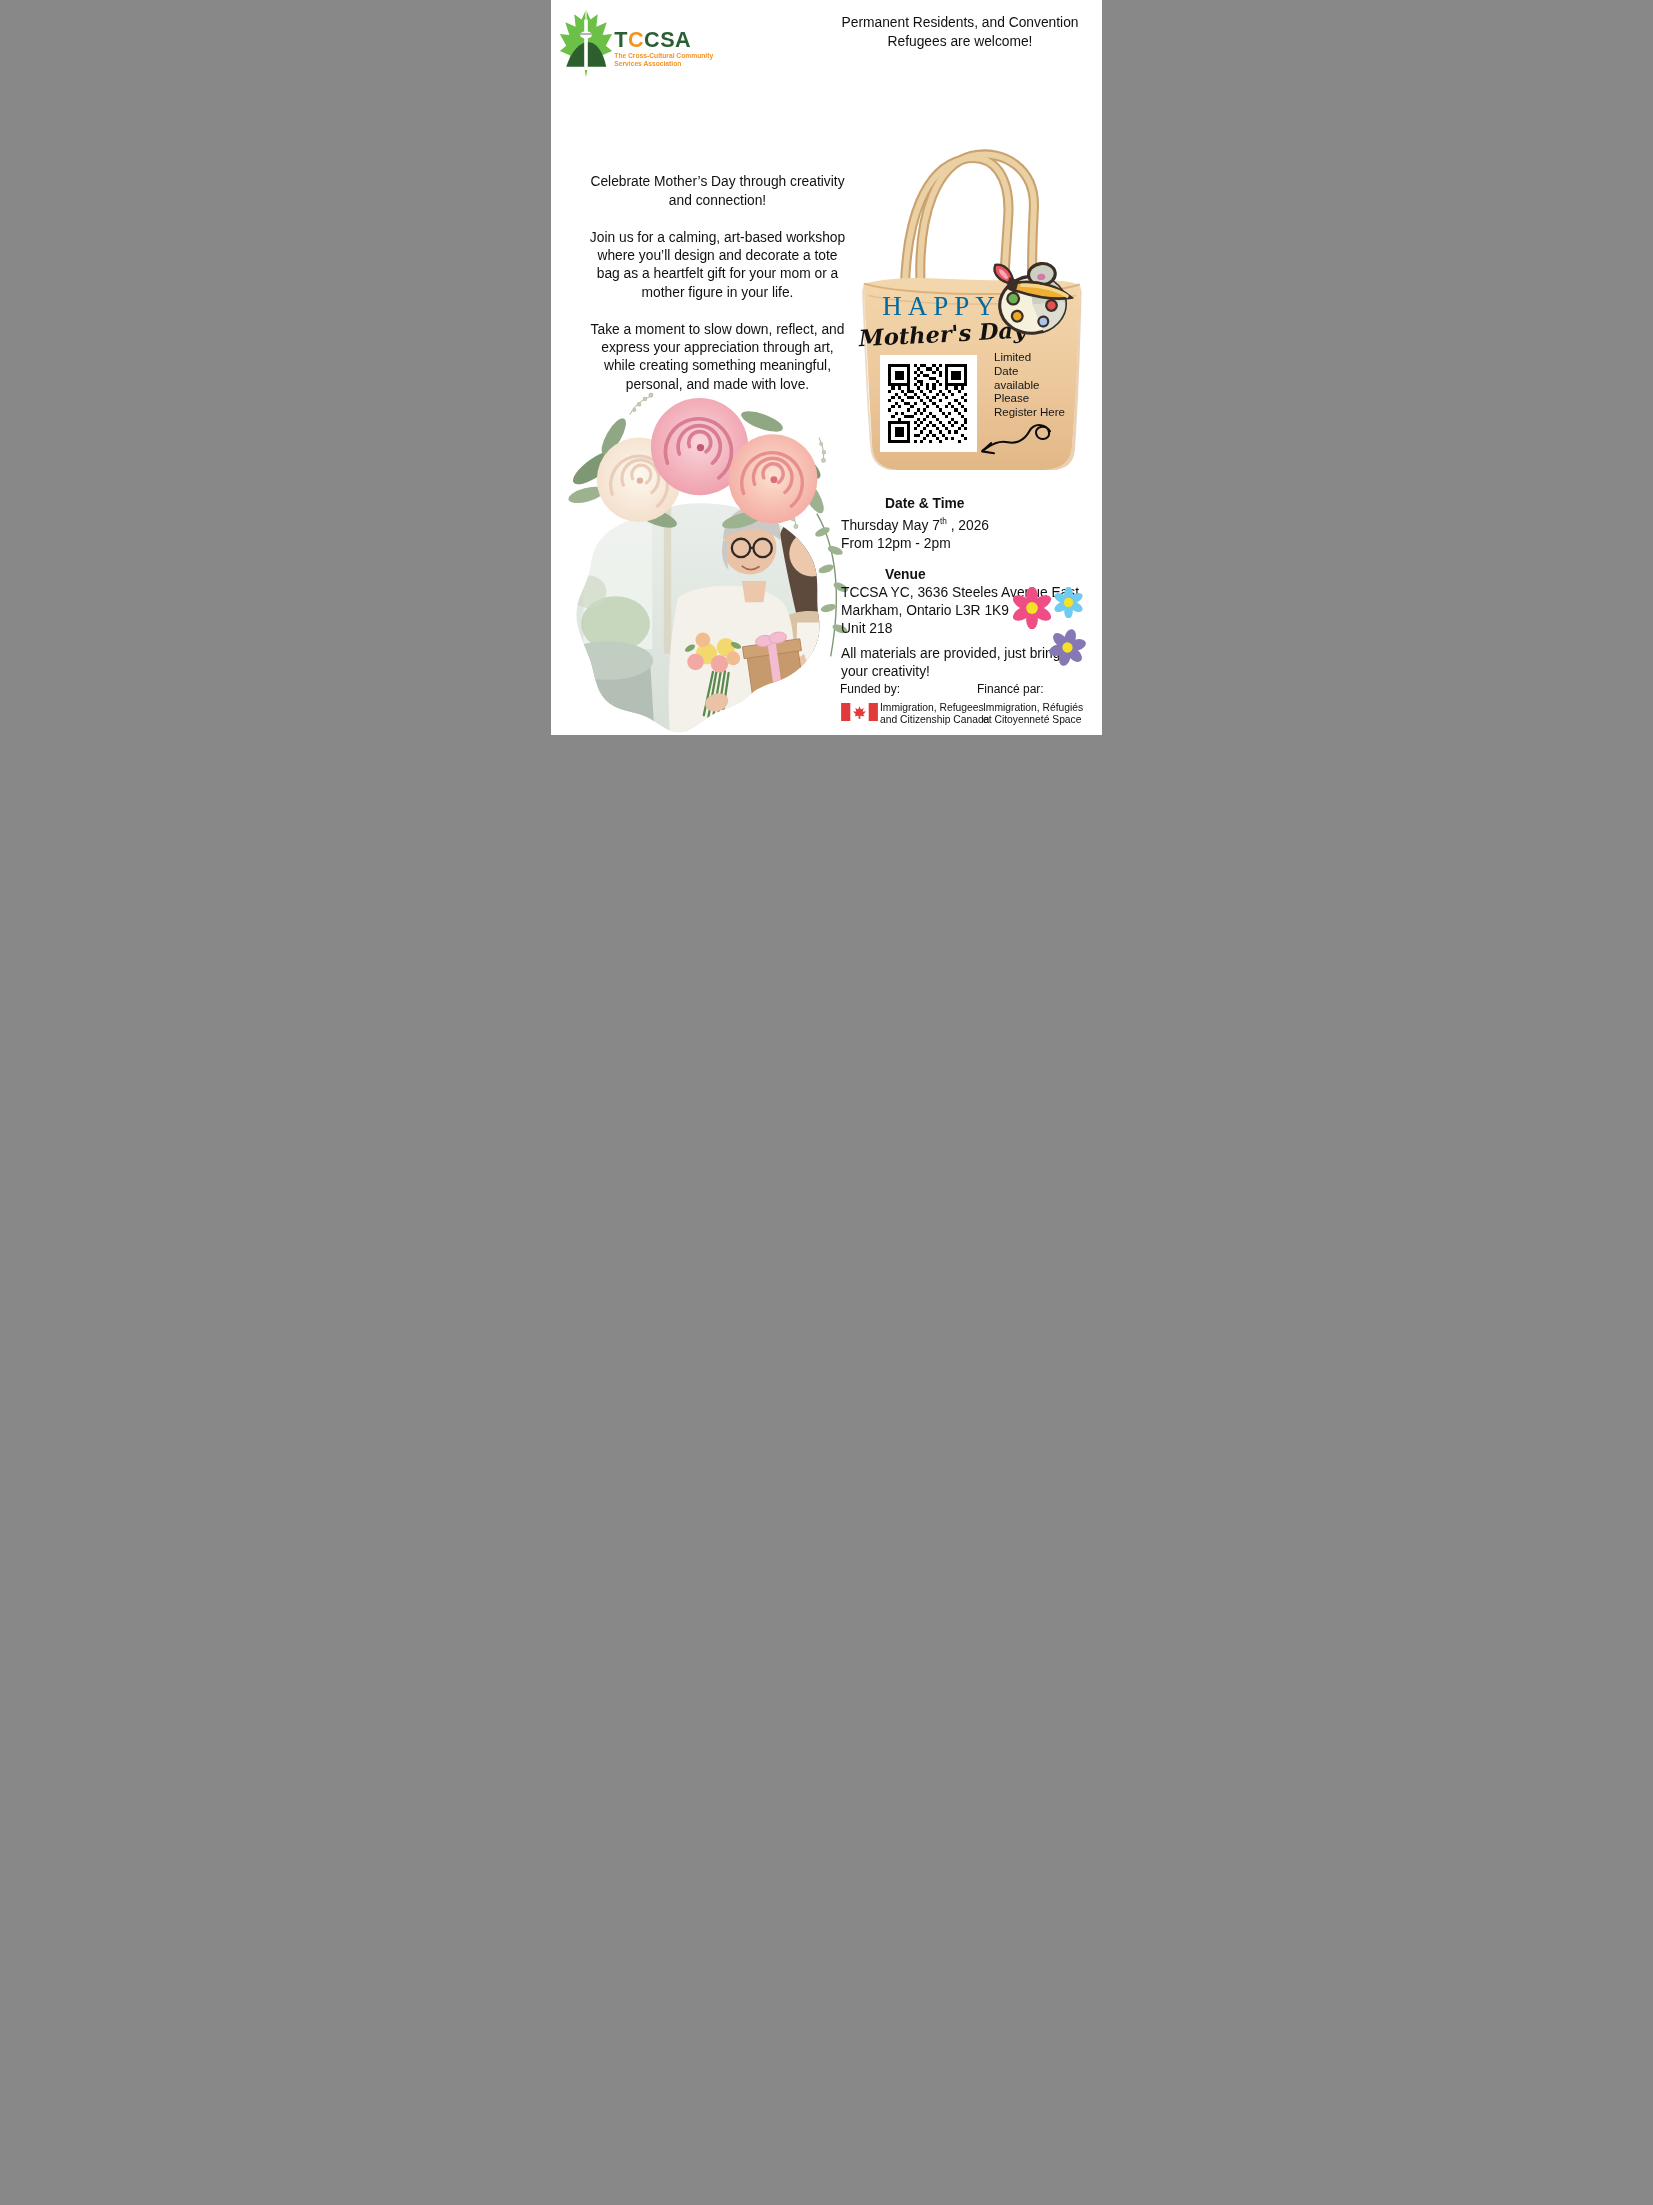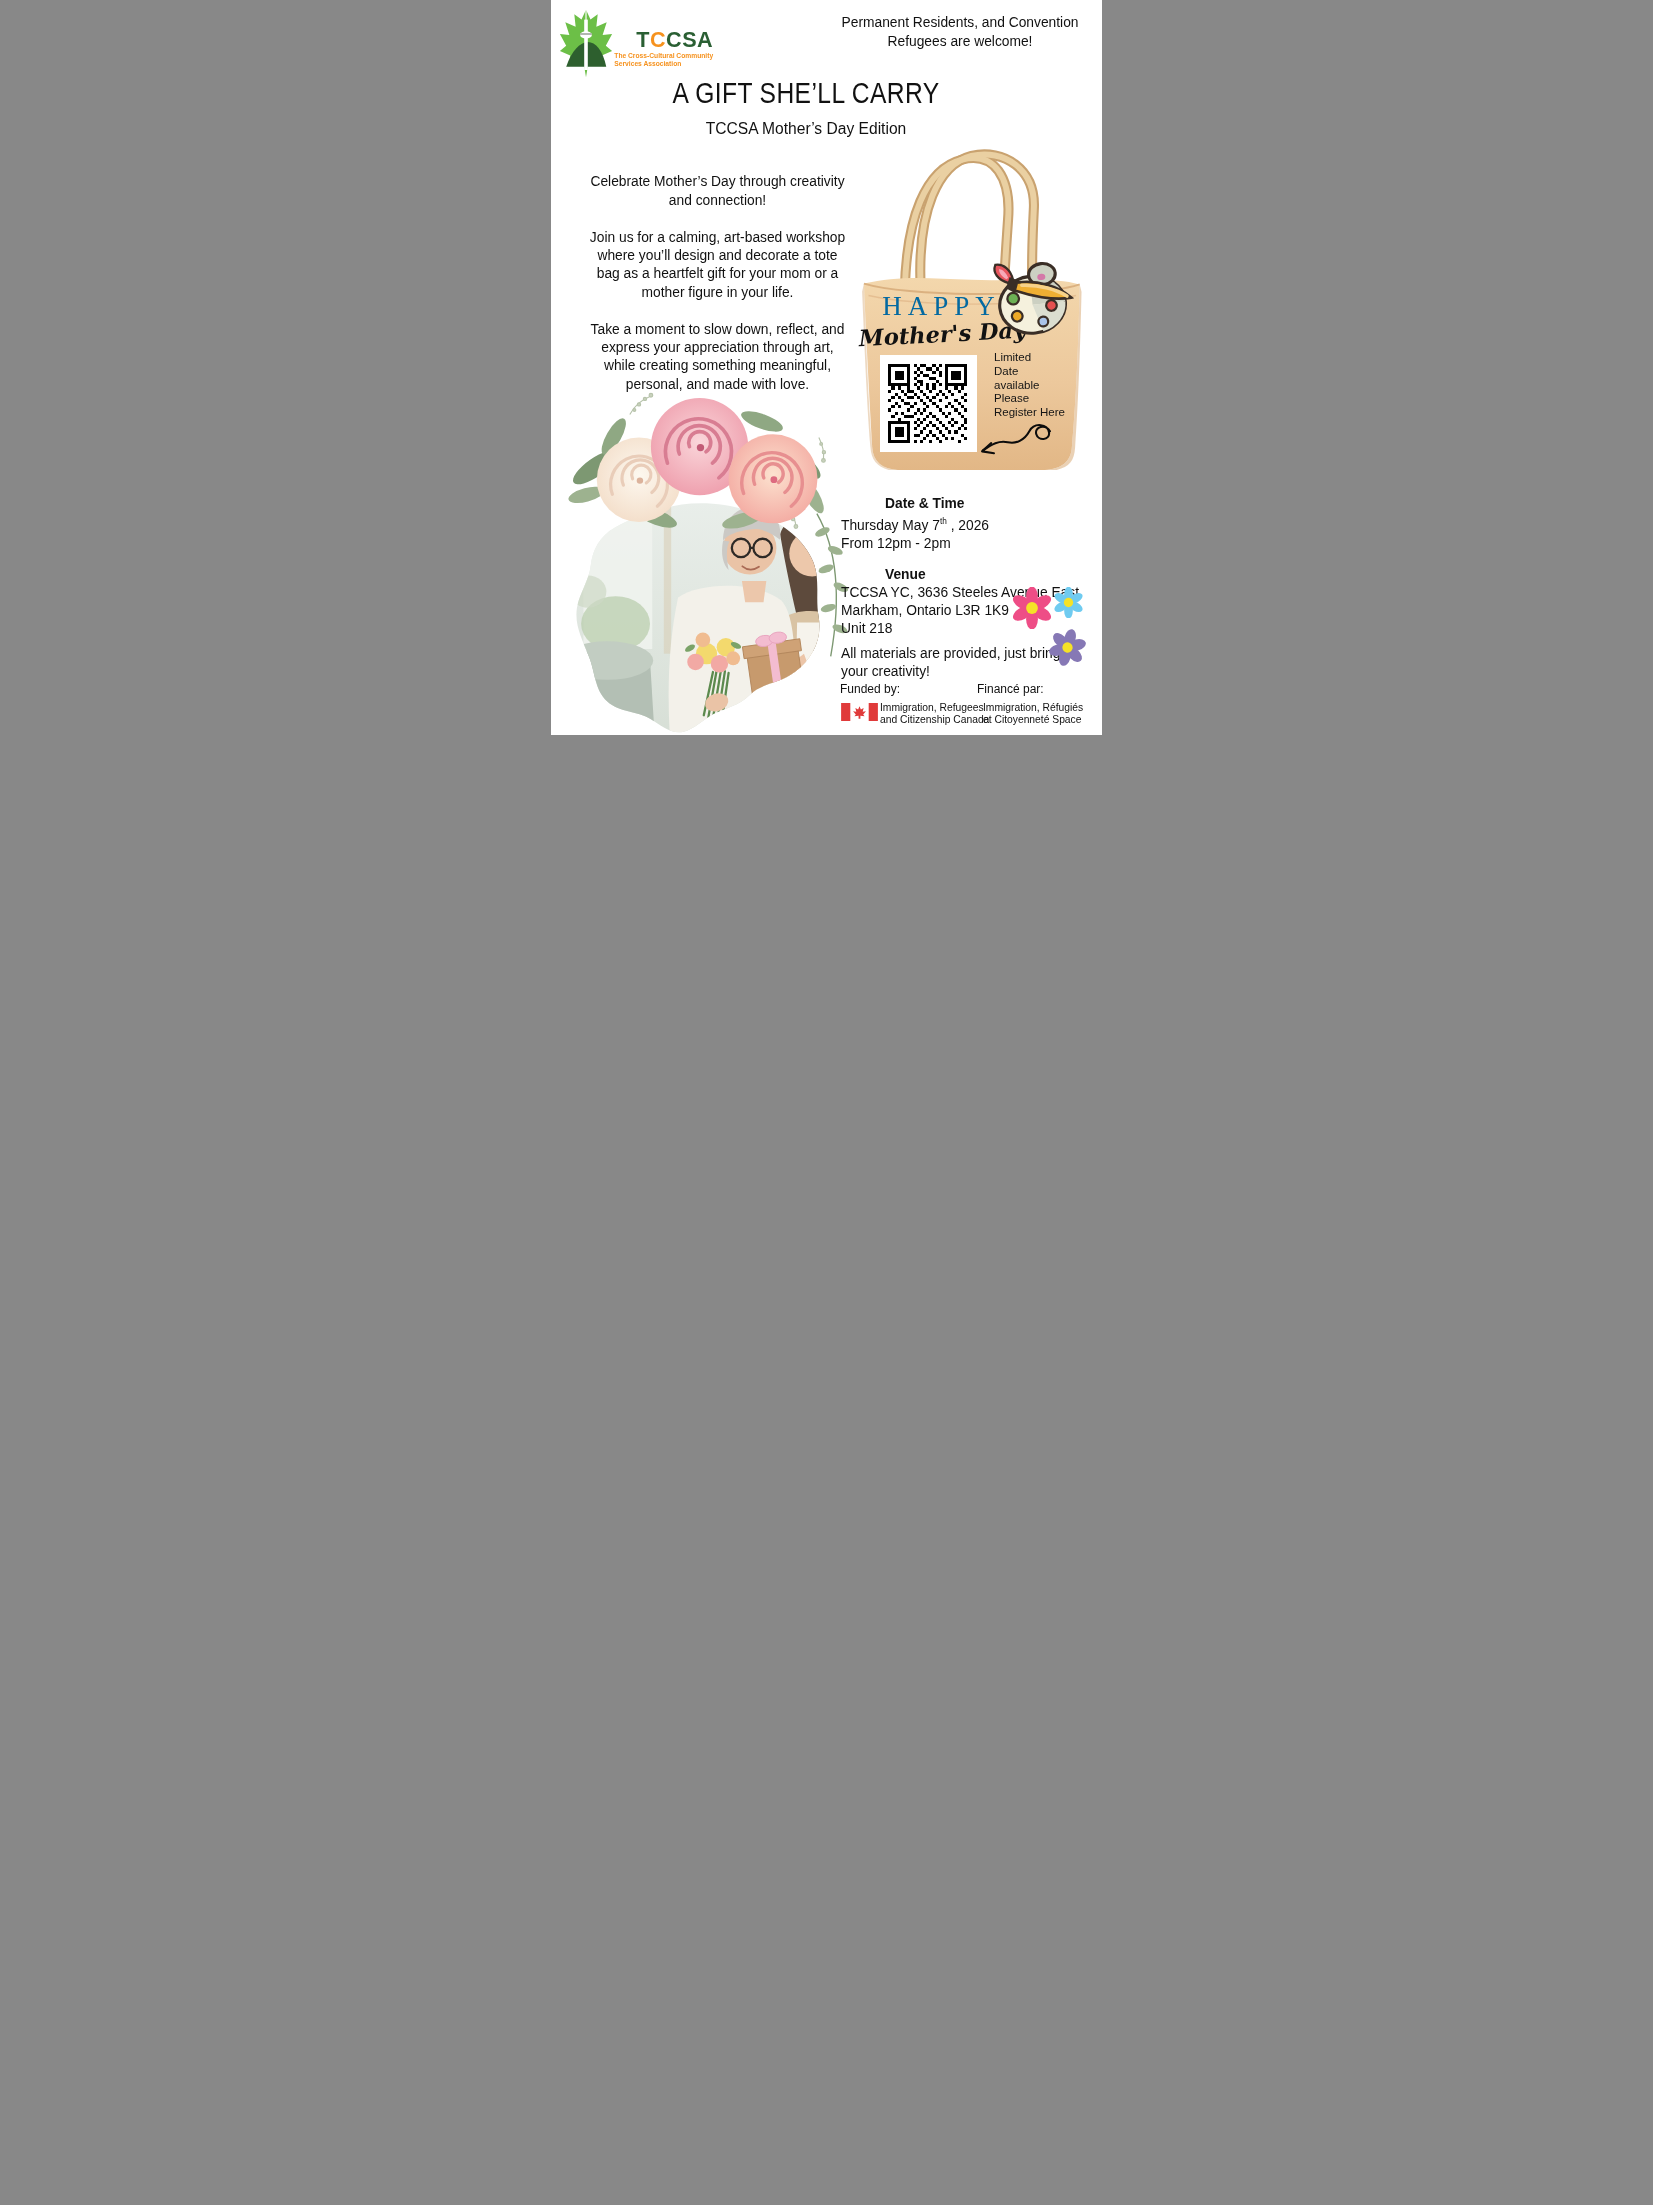--- a/index.html
+++ b/index.html
@@ -6,21 +6,21 @@
   #poster{position:relative;width:551px;height:735px;margin:0 auto;background:#fff;overflow:hidden;
           font-family:"Liberation Sans",sans-serif;color:#111;}
   #poster *{box-sizing:border-box;}
   .abs{position:absolute;}
   .line{white-space:nowrap;}
 
   
   .logo{left:8.3px;top:6.4px;width:170px;height:76px;}
   .leaf-svg{position:absolute;left:0;top:0;width:54px;height:74px;}
   .logo-text{position:absolute;left:55px;top:23px;}
-  .logo-acronym{font-size:21.6px;font-weight:bold;letter-spacing:0.5px;line-height:1;text-align:right;}
+  .logo-acronym{font-size:21.6px;font-weight:bold;letter-spacing:0.5px;line-height:1;}
   .lg{color:#2a5f33;} .lo{color:#f6921e;}
   .logo-sub{color:#f6921e;font-size:6.7px;line-height:7.8px;font-weight:bold;margin-top:1.4px;}
 
   
   .welcome{left:271px;top:13px;width:276px;text-align:center;font-size:13.8px;line-height:19px;}
 
   
   .title-block{left:55px;top:76px;width:400px;text-align:center;}
   .title-block h1{margin:0;font-size:30px;font-weight:500;letter-spacing:0.5px;white-space:nowrap;
                   transform:scaleX(.82);transform-origin:center;}
@@ -90,24 +90,20 @@
         <div class="line">Services Association</div>
       </div>
     </div>
   </div>
 
   <div class="abs welcome">
     <div class="line">Permanent Residents, and Convention</div>
     <div class="line">Refugees are welcome!</div>
   </div>
 
-  <div class="abs title-block">
-    <h1>A GIFT SHE’LL CARRY</h1>
-    <h2>TCCSA Mother’s Day Edition</h2>
-  </div>
 
   <div class="abs intro">
     <p>
       </p>
       <div class="line">Celebrate Mother’s Day through creativity</div>
       <div class="line">and connection!</div>
     <p></p>
     <p>
       </p>
       <div class="line">Join us for a calming, art-based workshop</div>

